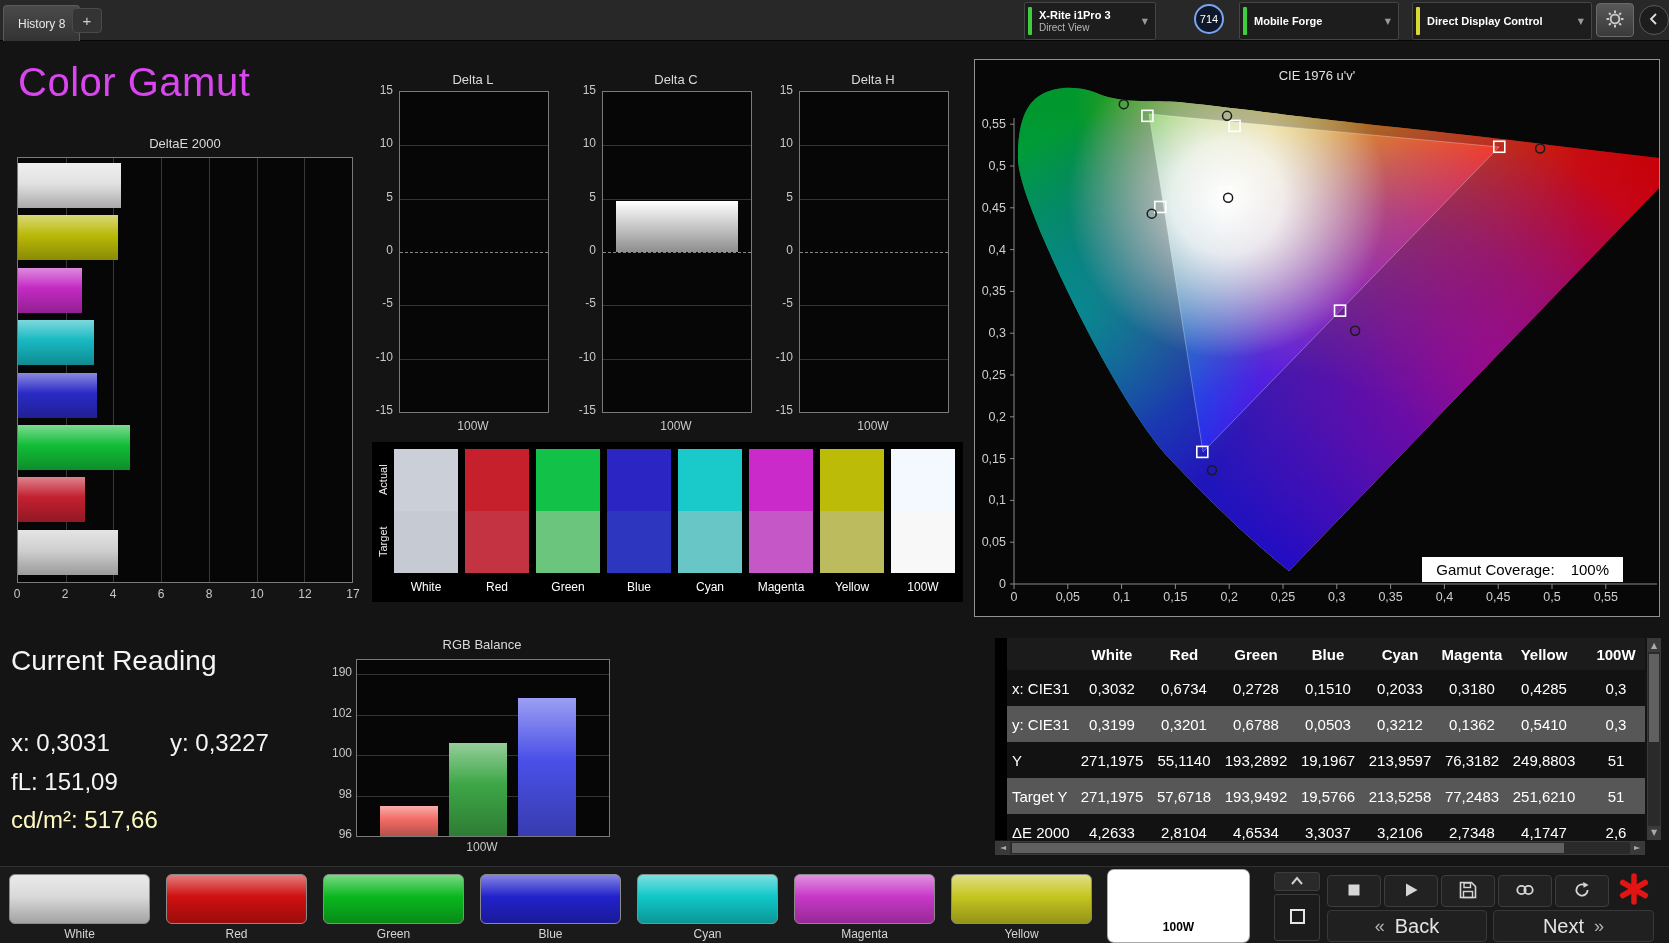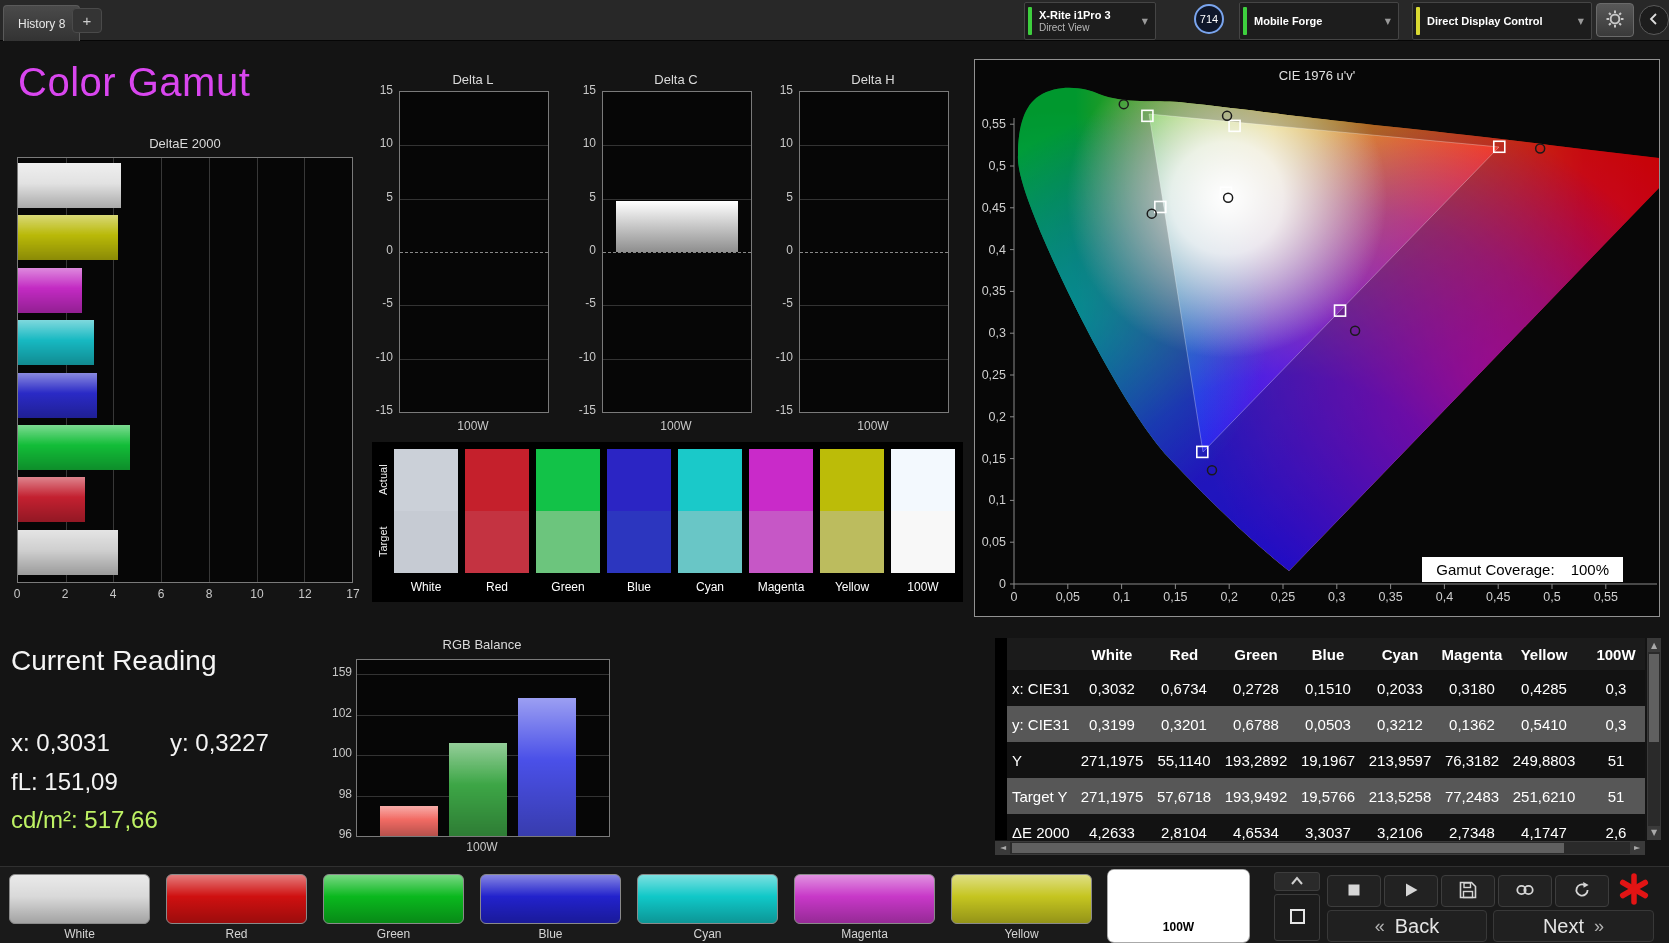--- a/index.html
+++ b/index.html
@@ -64,21 +64,21 @@
   .cie-panel{position:absolute;left:974px;top:59px;width:686px;height:558px;background:#070707;border:1px solid #919191;box-sizing:border-box;overflow:hidden}
   .cie-svg{position:absolute;left:0;top:0}
   .cie-title{position:absolute;left:0;top:8px;width:100%;text-align:center;font-size:13px;color:#e0e0e0}
   .gamut-box{position:absolute;right:36px;bottom:34px;background:#fff;color:#000;font-size:15px;padding:4px 14px;display:flex;gap:16px;align-items:center}
 
   
   .cr-title{position:absolute;left:11px;top:645px;font-size:28px;color:#f4f4f4}
   .cr-x{position:absolute;left:11px;top:729px;font-size:24px;color:#f4f4f4}
   .cr-y{position:absolute;left:170px;top:729px;font-size:24px;color:#f4f4f4}
   .cr-fl{position:absolute;left:11px;top:768px;font-size:24px;color:#f4f4f4}
-  .cr-cd{position:absolute;left:11px;top:806px;font-size:24px;color:#bef264}
+  .cr-cd{position:absolute;left:11px;top:806px;font-size:24px;color:#fef9c3}
 
   
   .rgb-wrap{position:absolute;left:320px;top:637px;width:292px;height:216px}
   .rgb-title{position:absolute;left:36px;top:0;width:252px;text-align:center;font-size:13px;color:#dadada}
   .rgb-plot{position:absolute;left:36px;top:22px;width:252px;height:176px;background:#060606;border:1px solid #7a7a7a;overflow:hidden;box-sizing:content-box}
   .rgb-ylabel{position:absolute;left:0;width:32px;text-align:right;font-size:12px;color:#c8c8c8}
   .rgb-grid{position:absolute;left:0;width:100%;height:1px;background:#333}
   .rgb-bar{position:absolute;bottom:0;width:58px}
   .rgb-xlabel{position:absolute;left:36px;top:203px;width:252px;text-align:center;font-size:12px;color:#c8c8c8}
 
@@ -444,21 +444,21 @@
     <div class="rgb-plot">
         <div class="rgb-grid" style="top: 14.1609px;"></div>
         <div class="rgb-grid" style="top: 54.6207px;"></div>
         <div class="rgb-grid" style="top: 95.0805px;"></div>
         <div class="rgb-grid" style="top: 135.54px;"></div>
         <div class="rgb-bar" style="left: 23px; height: 30.3448px; background: linear-gradient(rgba(255, 255, 255, 0.45), rgba(255, 255, 255, 0) 45%, rgba(0, 0, 0, 0.25)), rgb(242, 107, 100);"></div>
         <div class="rgb-bar" style="left: 92px; height: 93.0575px; background: linear-gradient(rgba(255, 255, 255, 0.45), rgba(255, 255, 255, 0) 45%, rgba(0, 0, 0, 0.25)), rgb(61, 166, 70);"></div>
         <div class="rgb-bar" style="left: 161px; height: 137.563px; background: linear-gradient(rgba(255, 255, 255, 0.45), rgba(255, 255, 255, 0) 45%, rgba(0, 0, 0, 0.25)), rgb(74, 80, 232);"></div>
       </div>
     <div class="rgb-xlabel">100W</div>
-  <div class="rgb-ylabel" style="top: 28.1609px;">159</div>
+  <div class="rgb-ylabel" style="top: 28.1609px;">190</div>
       <div class="rgb-ylabel" style="top: 68.6207px;">102</div>
       <div class="rgb-ylabel" style="top: 109.08px;">100</div>
       <div class="rgb-ylabel" style="top: 149.54px;">98</div>
       <div class="rgb-ylabel" style="top: 190px;">96</div>
     </div>
 
 
   <div class="table-wrap">
       <div class="t-inner">
         <div class="t-row t-head">

